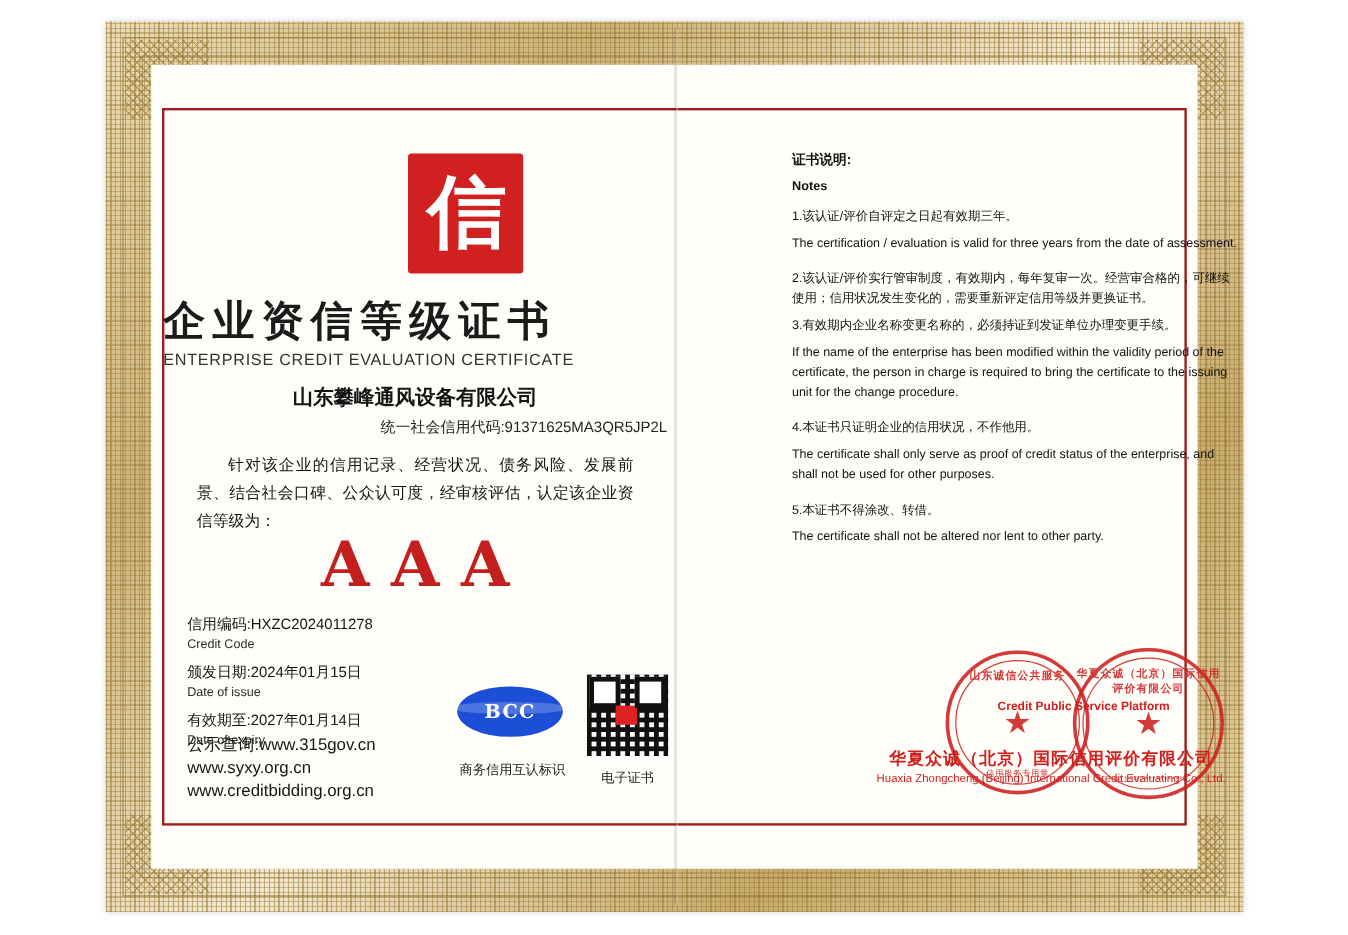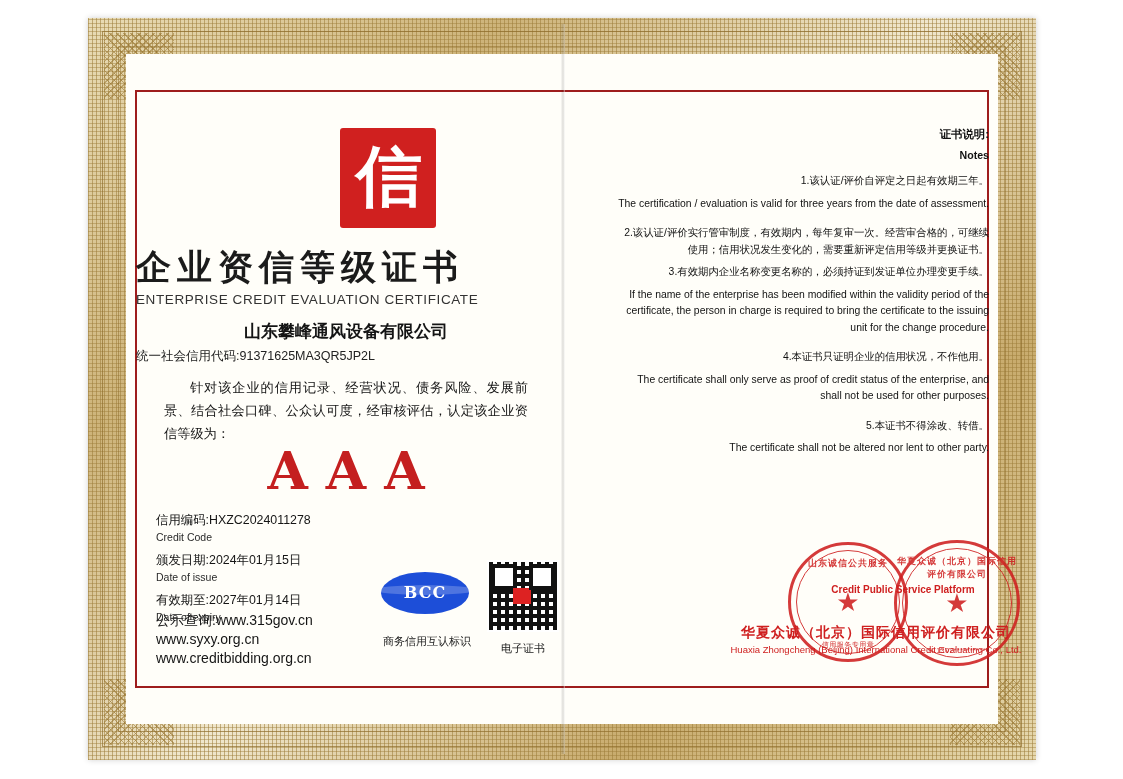--- a/index.html
+++ b/index.html
@@ -161,21 +161,21 @@
     font-family: "DejaVu Sans", sans-serif;
     font-size: 17px;
     font-weight: 700;
     color: #141414;
   }
   .uscc {
     position: absolute;
     left: 0;
     top: 256px;
     width: 100%;
-    text-align: left;
+    text-align: right;
     font-size: 12.5px;
     color: #222;
   }
   .body-text {
     position: absolute;
     left: 28px;
     top: 284px;
     width: 364px;
     font-size: 13.2px;
     line-height: 23px;
@@ -289,27 +289,26 @@
   }
   .qr-cap {
     margin-top: 9px;
     font-size: 11px;
     color: #1b1b1b;
   }
 
   
   .right-page {
     position: absolute;
-    left: 529px;
+    left: 572px;
     top: 108px;
     width: 372px;
     font-size: 10.4px;
     color: #121212;
     line-height: 16.5px;
-    text-align: right;
   }
   .right-page .notes-title-cn {
     font-weight: 700;
     font-size: 11.4px;
     margin-bottom: 4px;
   }
   .right-page .notes-title-en {
     font-weight: 700;
     font-size: 10.6px;
     margin-bottom: 10px;

